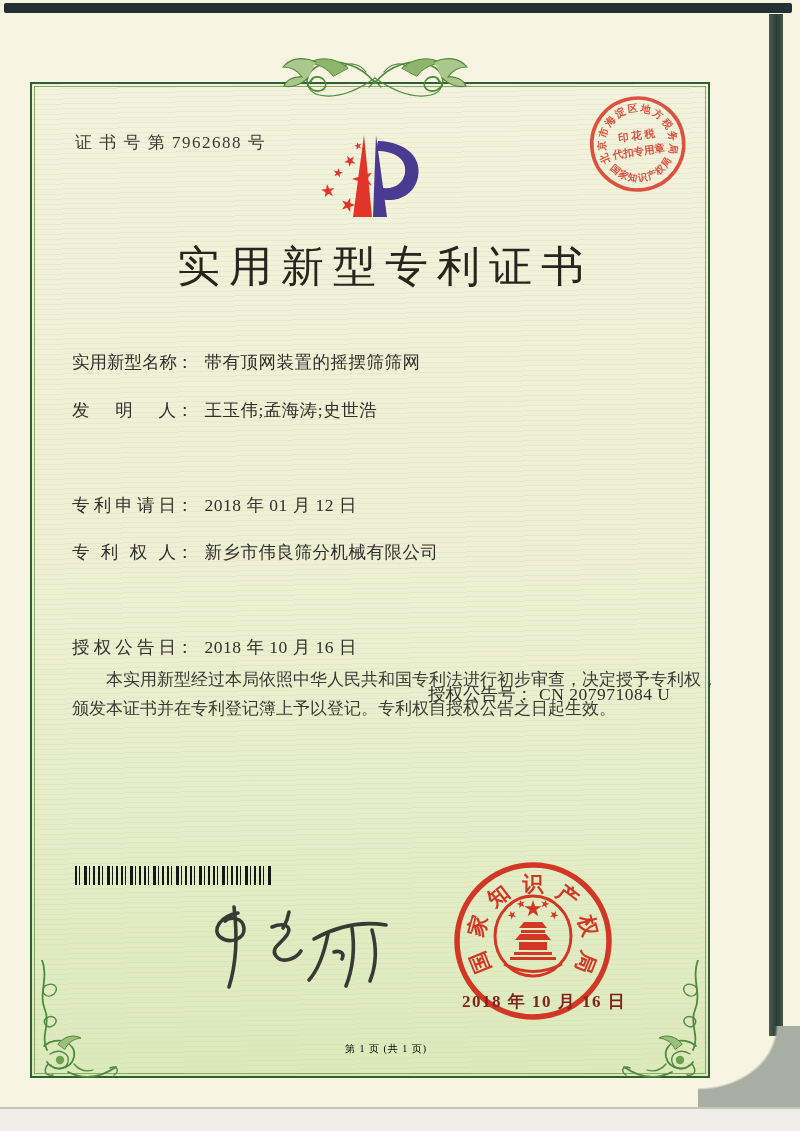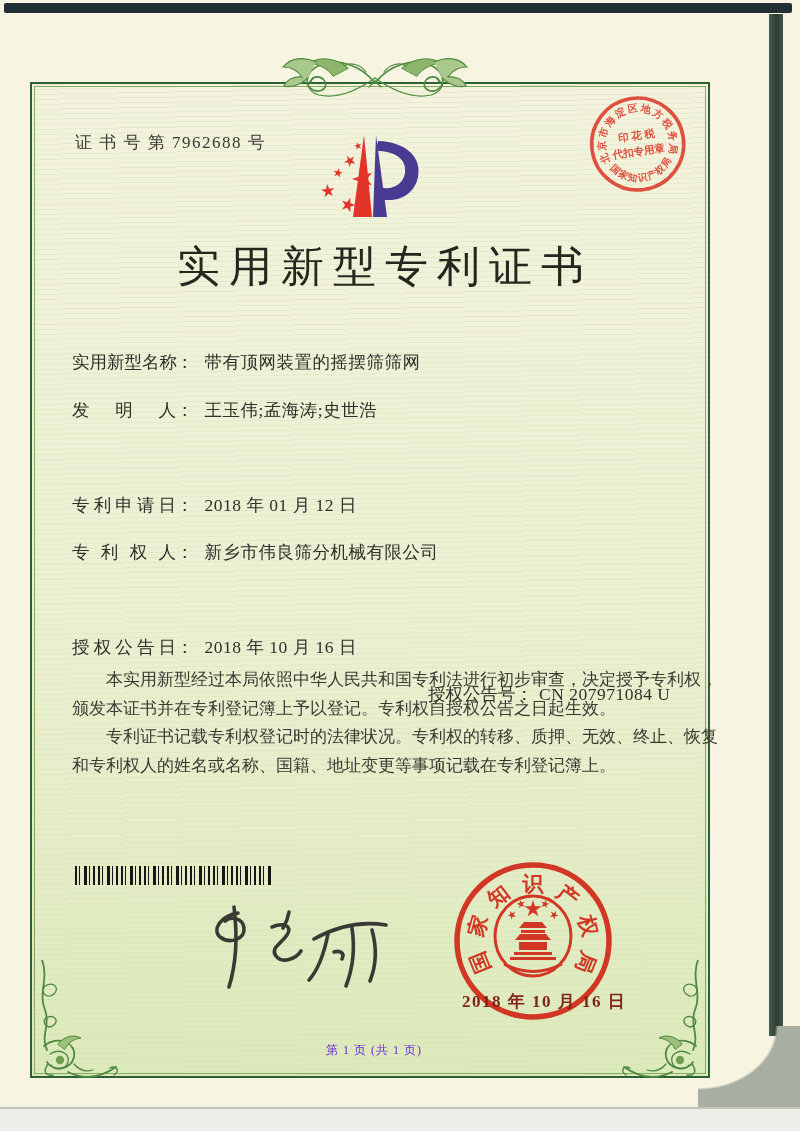--- a/index.html
+++ b/index.html
@@ -70,22 +70,22 @@
   
   .seal { position:absolute; left:448px; top:856px; opacity:0.96; }
   .seal-date { position:absolute; left:462px; top:990px; font-size:17px; font-weight:600;
                letter-spacing:1.5px; color:#7e241a; z-index:6; }
   .tax-stamp { position:absolute; left:586px; top:92px; transform:rotate(-8deg); opacity:0.92; }
 
   .ring-text text { font-weight:700; }
   .seal .ring-text text { font-family:"Liberation Serif","DejaVu Serif",serif; }
 
   
-  .footer { position:absolute; left:4px; top:1042px; width:740px; text-align:center;
-            font-size:12px; letter-spacing:1px; color:#6d28d9; }
+  .footer { position:absolute; left:16px; top:1042px; width:740px; text-align:center;
+            font-size:10px; letter-spacing:1px; color:#000000; }
 </style>
 </head>
 <body>
 
 <div id="stage">
 
   <svg width="0" height="0" style="position:absolute">
     <defs>
       <path id="star5" d="M0,-1 L0.225,-0.31 L0.95,-0.31 L0.363,0.118 L0.588,0.809 L0,0.382 L-0.588,0.809 L-0.363,0.118 L-0.95,-0.31 L-0.225,-0.31 Z"></path>
       <g id="corner-flourish" fill="none" stroke="#4e8a3e" stroke-width="1.8" stroke-linecap="round">
@@ -197,21 +197,20 @@
   </div>
   <div class="frow" style="top:635px">
     <span class="flabel">授权公告日</span><span class="fcolon">：</span><span class="fval">2018 年 10 月 16 日</span>
     <span class="grant2">
       <span>授权公告号</span><span>：</span><span class="fval">CN 207971084 U</span>
     </span>
   </div>
 
   <div class="paras">
     <p>本实用新型经过本局依照中华人民共和国专利法进行初步审查，决定授予专利权，颁发本证书并在专利登记簿上予以登记。专利权自授权公告之日起生效。</p>
-    <p>专利证书记载专利权登记时的法律状况。专利权的转移、质押、无效、终止、恢复和专利权人的姓名或名称、国籍、地址变更等事项记载在专利登记簿上。</p>
   </div>
 
   <div class="barcode"></div>
 
 
   <div class="signature">
     <svg width="195" height="88" viewBox="0 0 195 88" fill="none" stroke="#373b33" stroke-width="3.6" stroke-linecap="round">
       <path d="M38,10 C20,13 12,27 20,34 C29,41 45,37 44,25 C43,15 31,13 25,18"></path>
       <path d="M34,4 C37,28 38,55 29,84"></path>
       <path d="M72,24 C84,19 93,23 87,32 C81,41 70,45 76,53 C82,61 96,56 101,48"></path>

